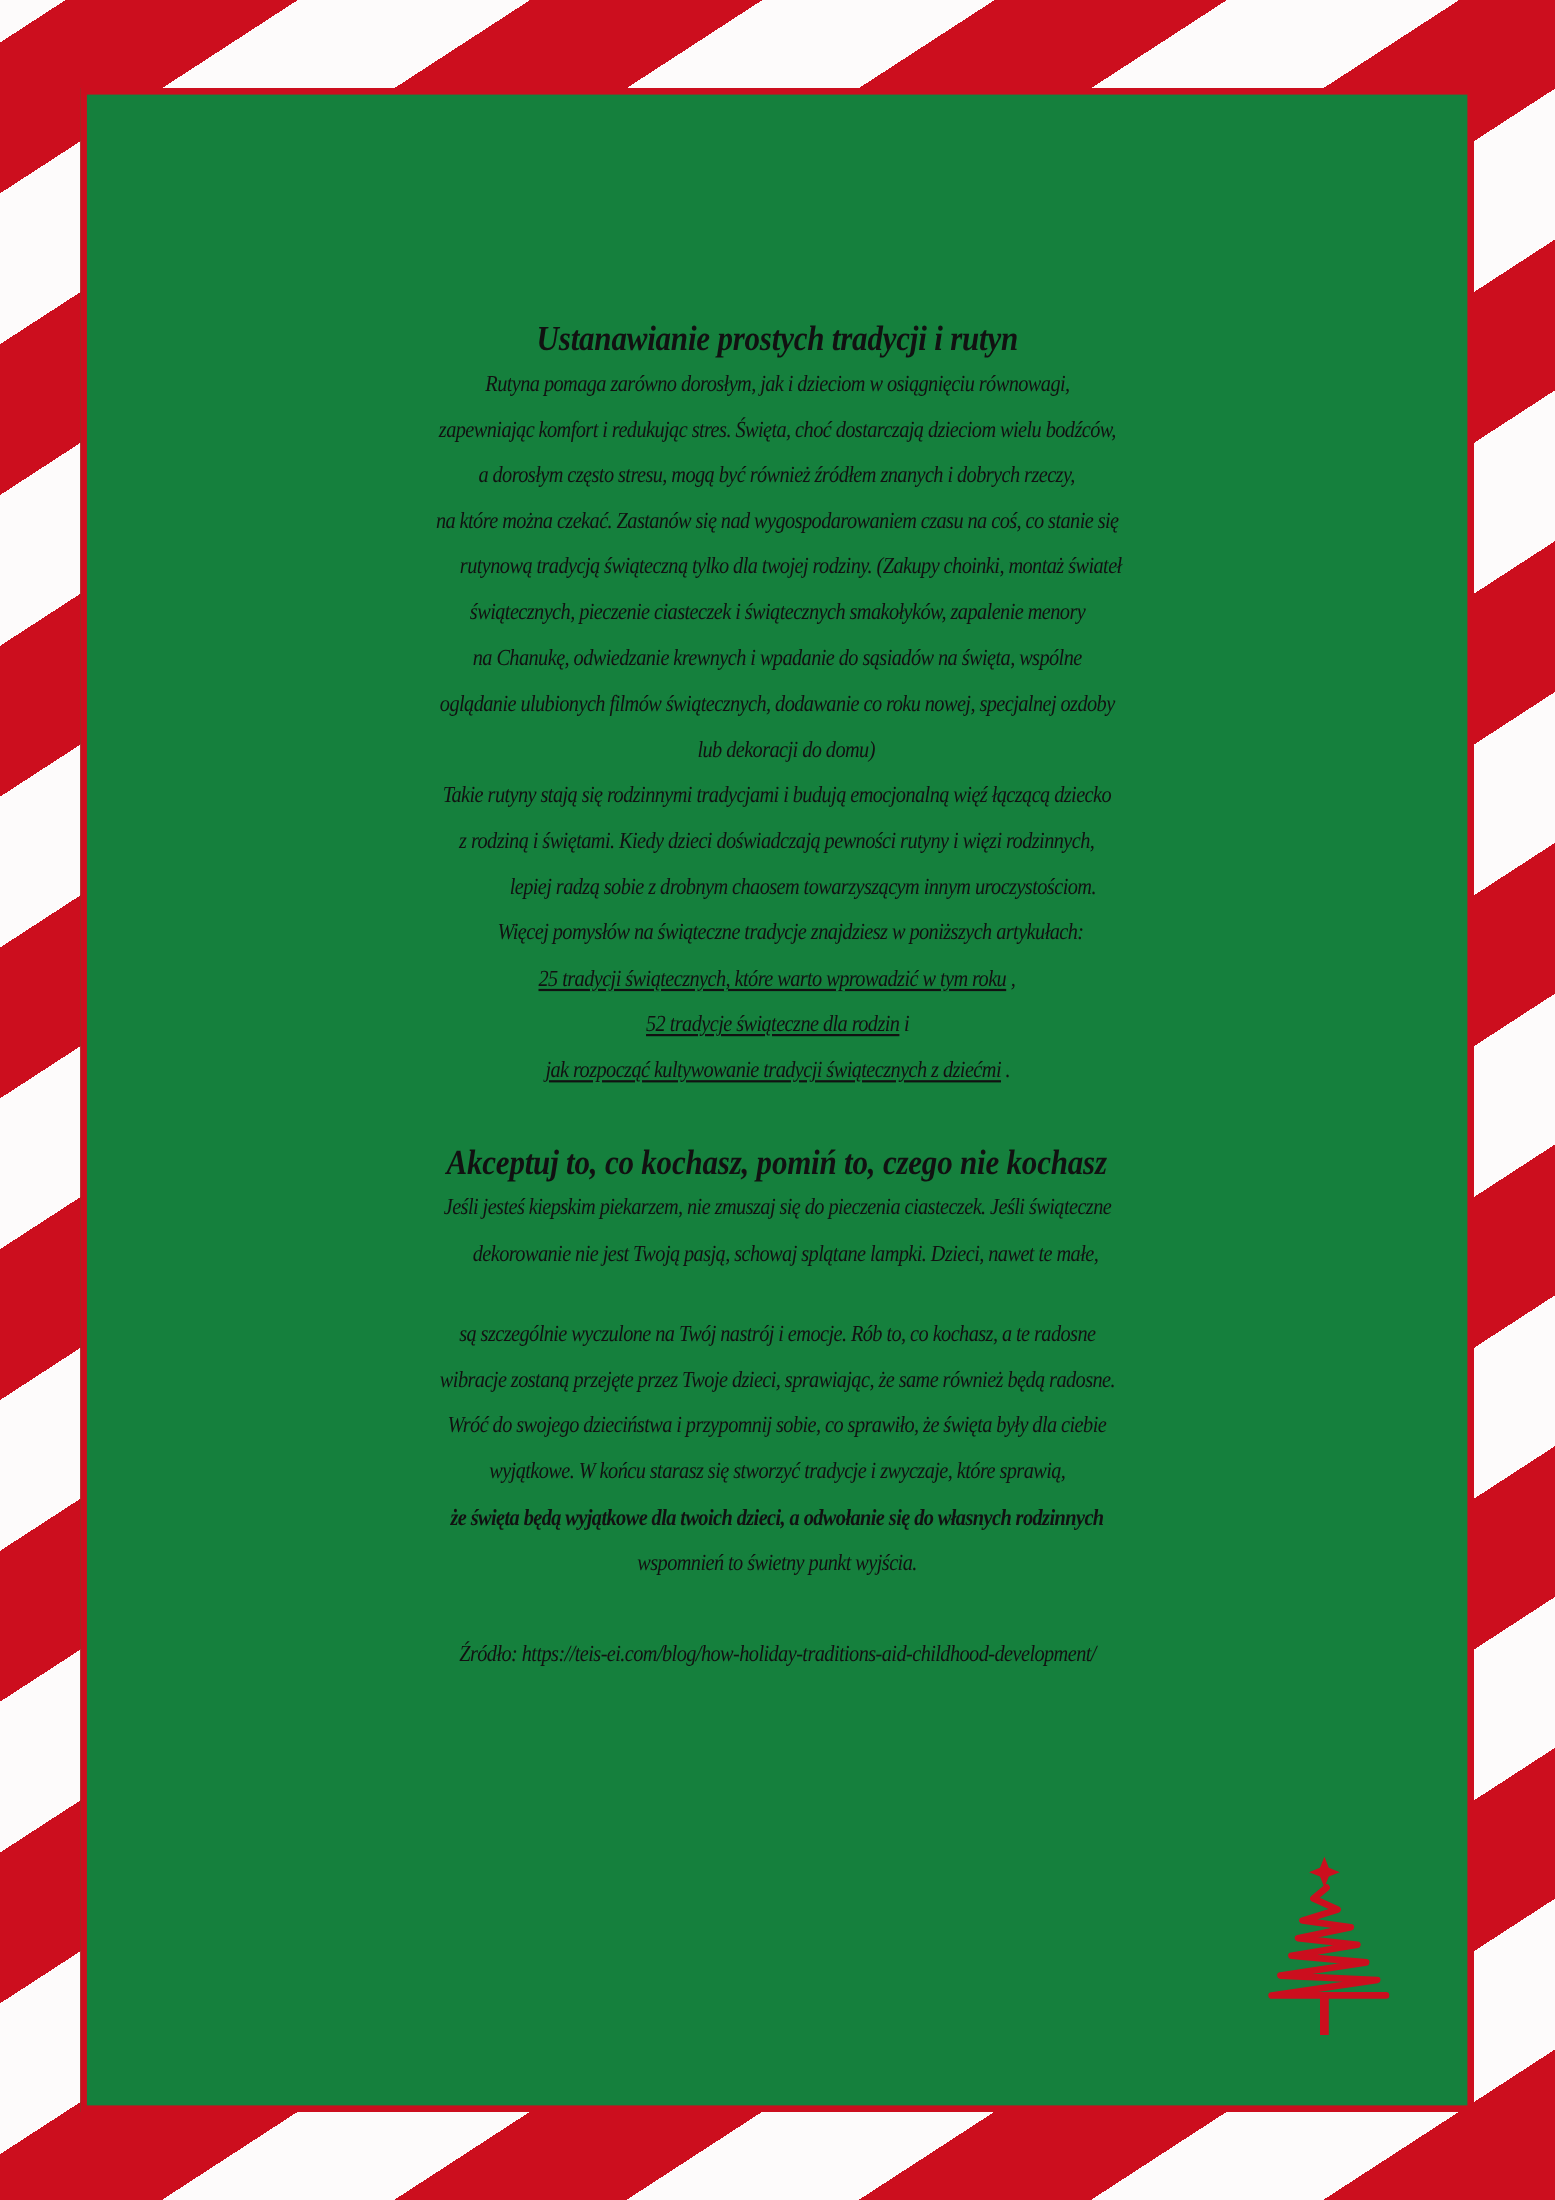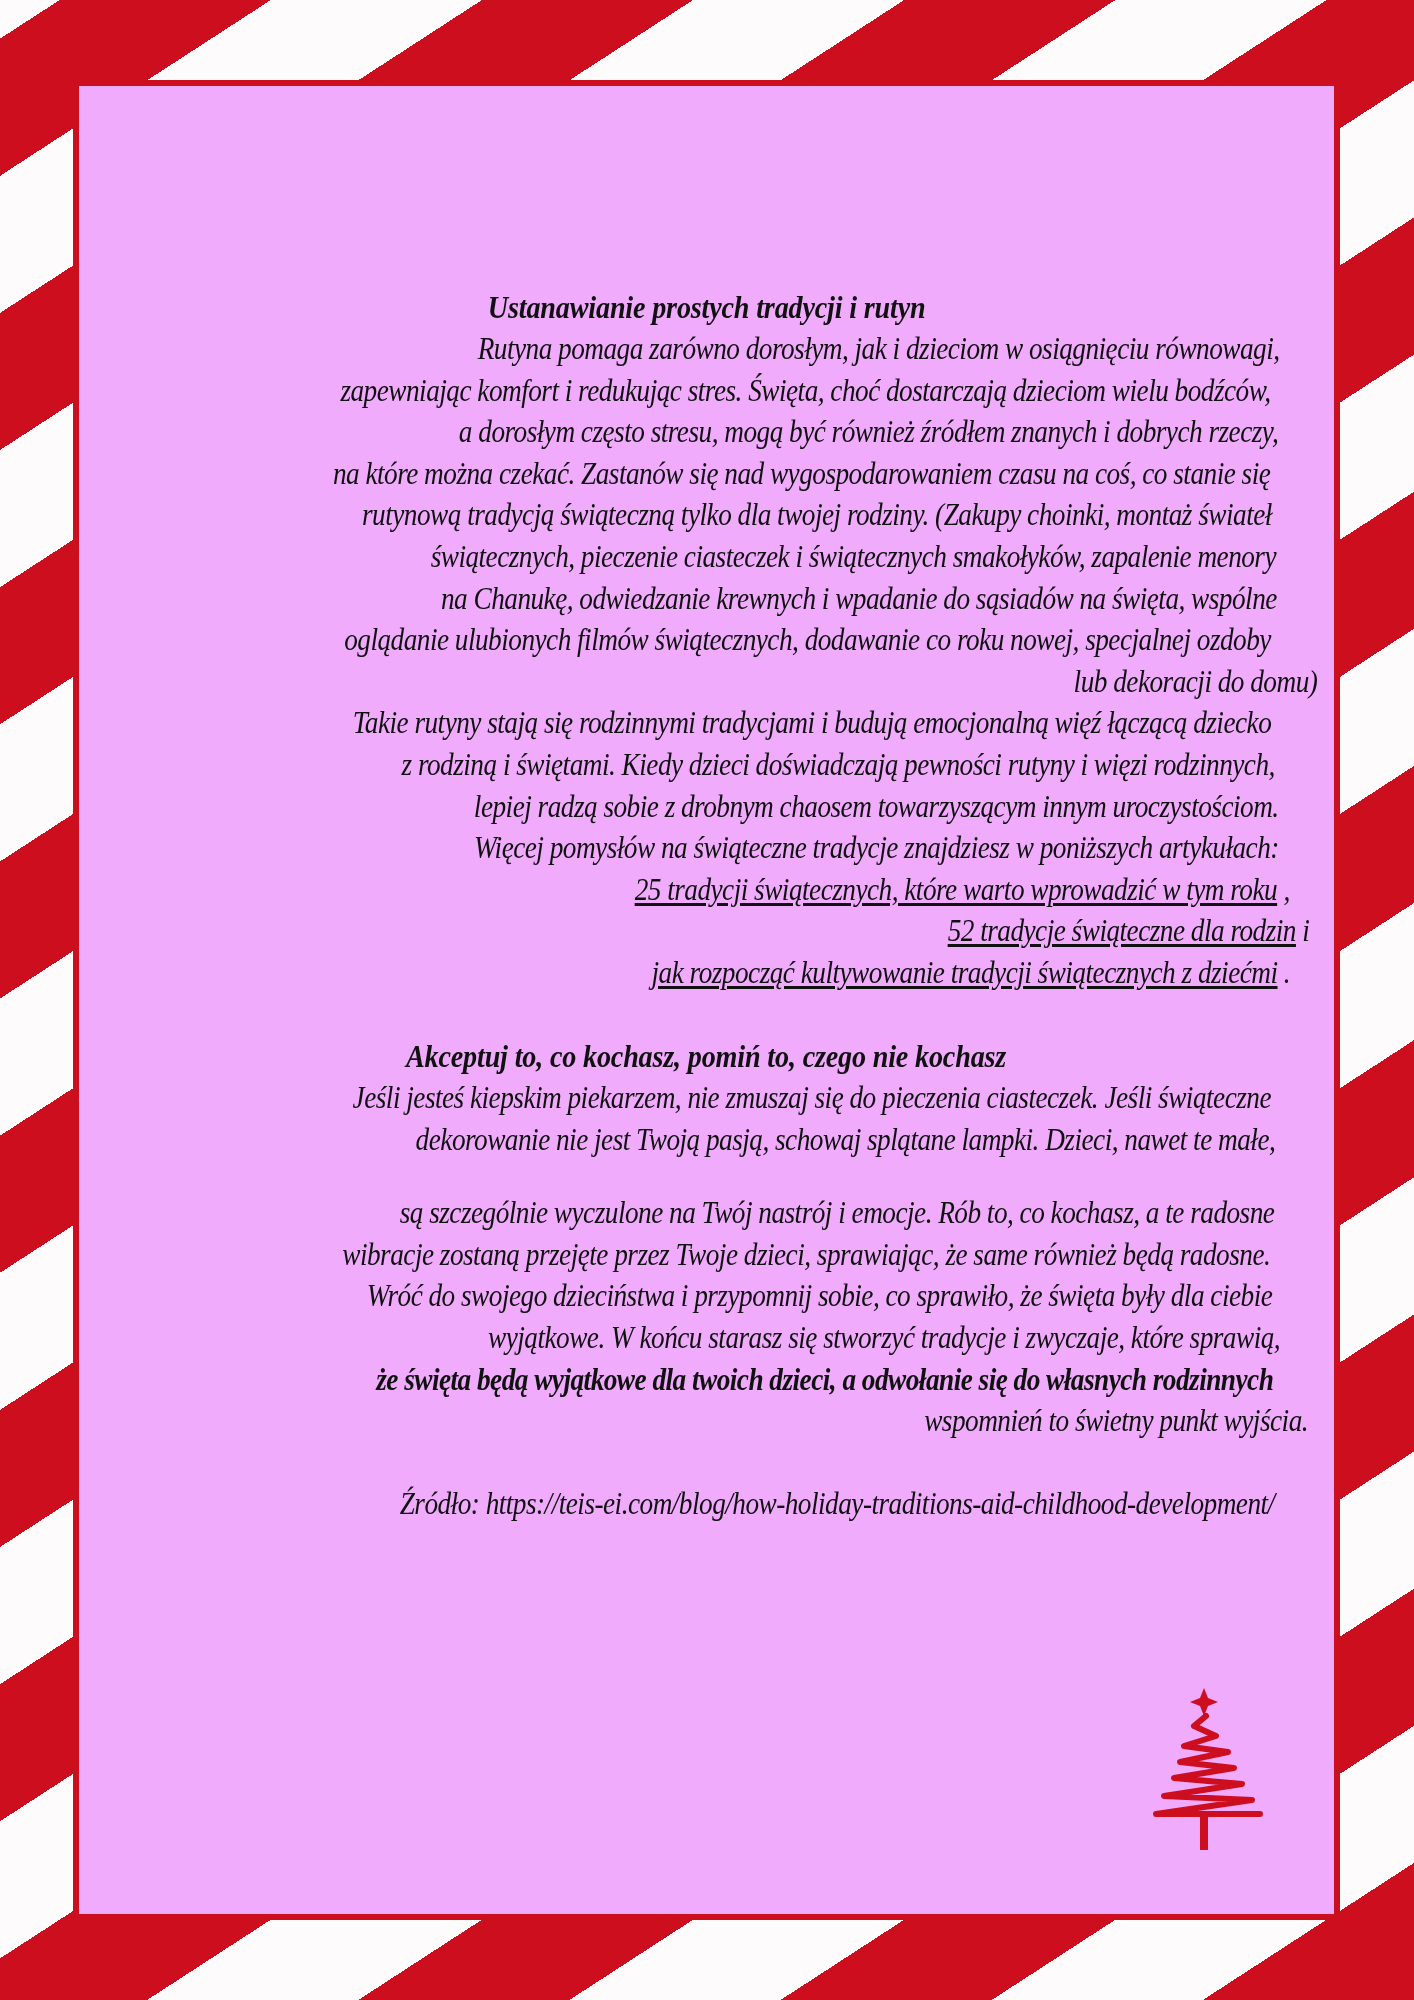--- a/index.html
+++ b/index.html
@@ -10,32 +10,31 @@
       -33deg,
       #cc0e1e 0px, #cc0e1e 115px,
       #fdfbfb 115px, #fdfbfb 230px
     );
     font-family: "Liberation Serif", "DejaVu Serif", serif;
   }
   .panel {
     position: absolute; left: 73px; top: 80px;
     width: 1255px; height: 1828px;
     border: 6px solid #cc0e1e;
-    background: #f0abfc;
+    background: #15803d;
   }
   .content {
     position: absolute; left: 0; right: 0; top: 200px;
     text-align: center; color: #111;
   }
   .line {
-    display: block; font-style: italic; font-size: 31px;
+    display: block; font-style: italic; font-size: 21px;
     line-height: 41.6px; white-space: nowrap;
     letter-spacing: -0.6px;
     transform-origin: center;
-    text-align: right;
   }
   .heading {
     display: block; font-style: italic; font-weight: bold;
     font-size: 32px; line-height: 42px; white-space: nowrap;
     letter-spacing: -0.2px;
   }
   .link { text-decoration: underline; text-underline-offset: 3px; color: #111; cursor: pointer; }
   .gap { display: block; height: 41.6px; }
   .tree {
     position: absolute; right: 52px; bottom: 54px; width: 140px; height: 180px;

